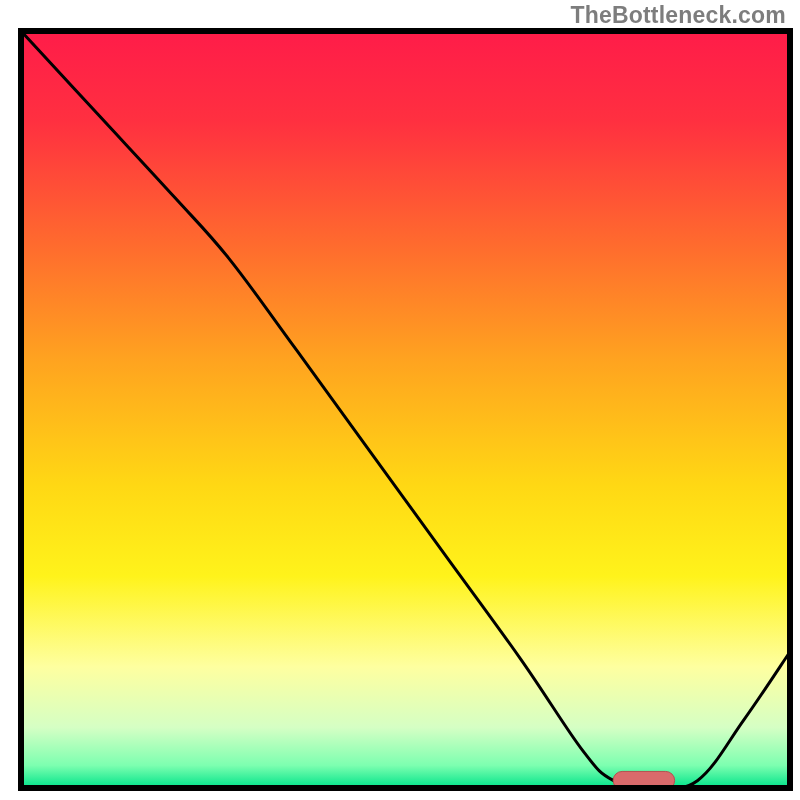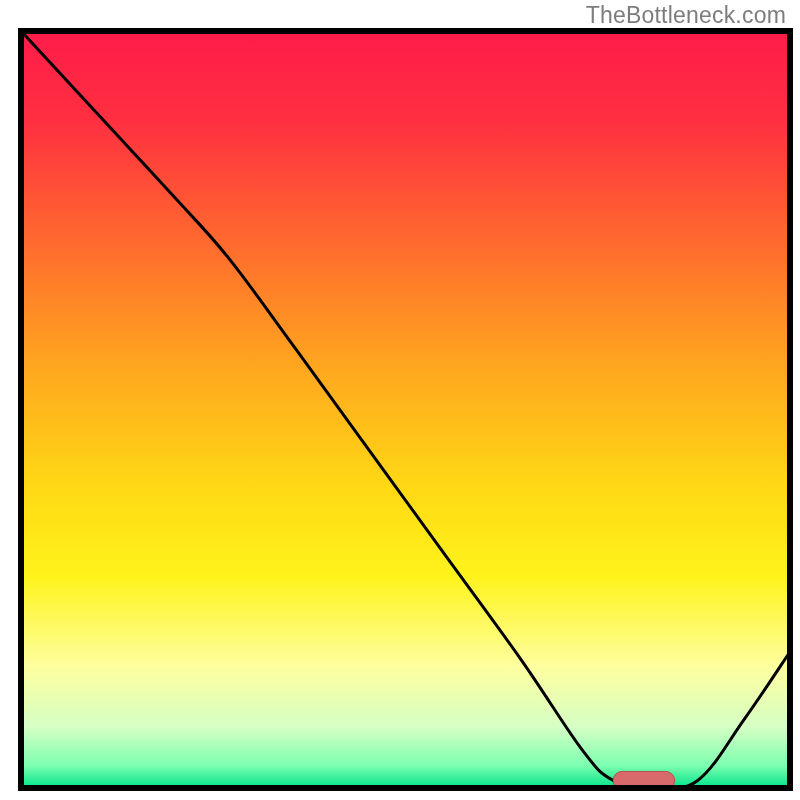--- a/index.html
+++ b/index.html
@@ -1,17 +1,17 @@
 <!DOCTYPE html>
 <html><head>
 <meta charset="utf-8">
 <style>
   html,body{margin:0;padding:0;width:800px;height:800px;overflow:hidden;background:#fff;font-family:Arial,Helvetica,sans-serif}
   .wrap{position:relative;width:800px;height:800px}
-  .attribution{position:absolute;top:2px;right:14px;color:#7d7d7d;font-size:23px;font-weight:400;letter-spacing:.2px}
+  .attribution{position:absolute;top:2px;right:14px;color:#7d7d7d;font-size:23px;font-weight:700;letter-spacing:.2px}
   svg{position:absolute;top:0;left:0}
 </style>
 </head>
 <body>
 
 <div class="wrap">
   <div class="attribution">TheBottleneck.com</div>
   <svg id="chart" width="800" height="800">
       <defs>
         <linearGradient id="bg" x1="0" y1="0" x2="0" y2="1">

